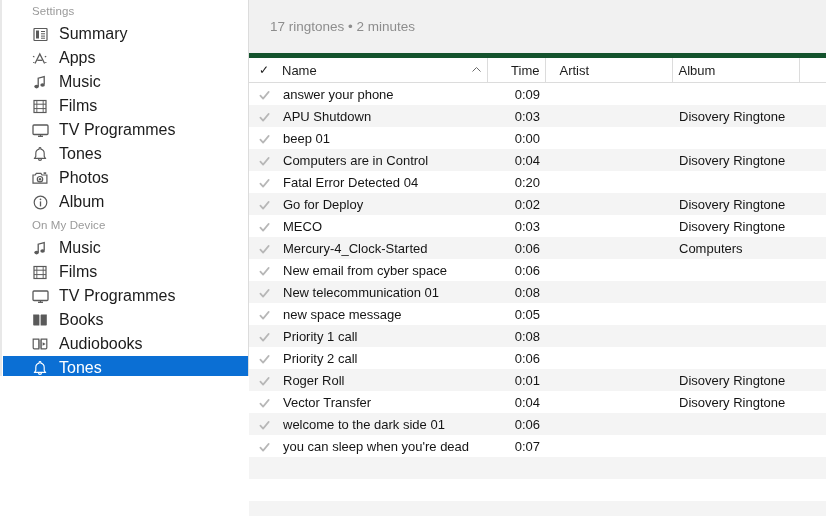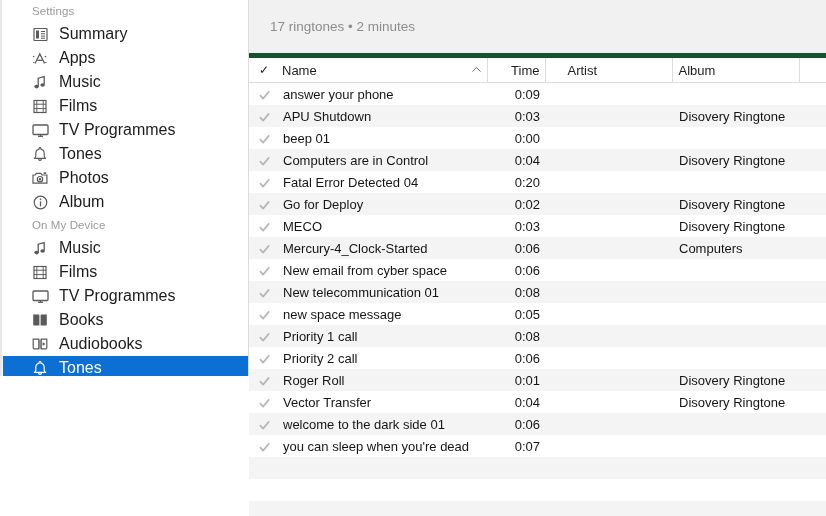--- a/index.html
+++ b/index.html
@@ -125,21 +125,21 @@
     position: relative;
     background: #ffffff;
   }
   th.col-check {
     width: 30px;
     text-align: center;
     border-right: none;
   }
   th.col-name  { width: 208px; padding-left: 3px; }
   th.col-time  { width: 58px; text-align: right; padding-right: 5px; }
-  th.col-artist{ width: 127px; padding-left: 22px; }
+  th.col-artist{ width: 127px; padding-left: 14px; }
   th.col-album { width: 127px; padding-left: 6px; margin-left: 12px; }
   th.col-end   { width: auto; border-right: none; }
 
   .head-check {
     color: #1c1c1c;
     font-size: 12px;
     line-height: 22px;
   }
   .sort-caret {
     position: absolute;

